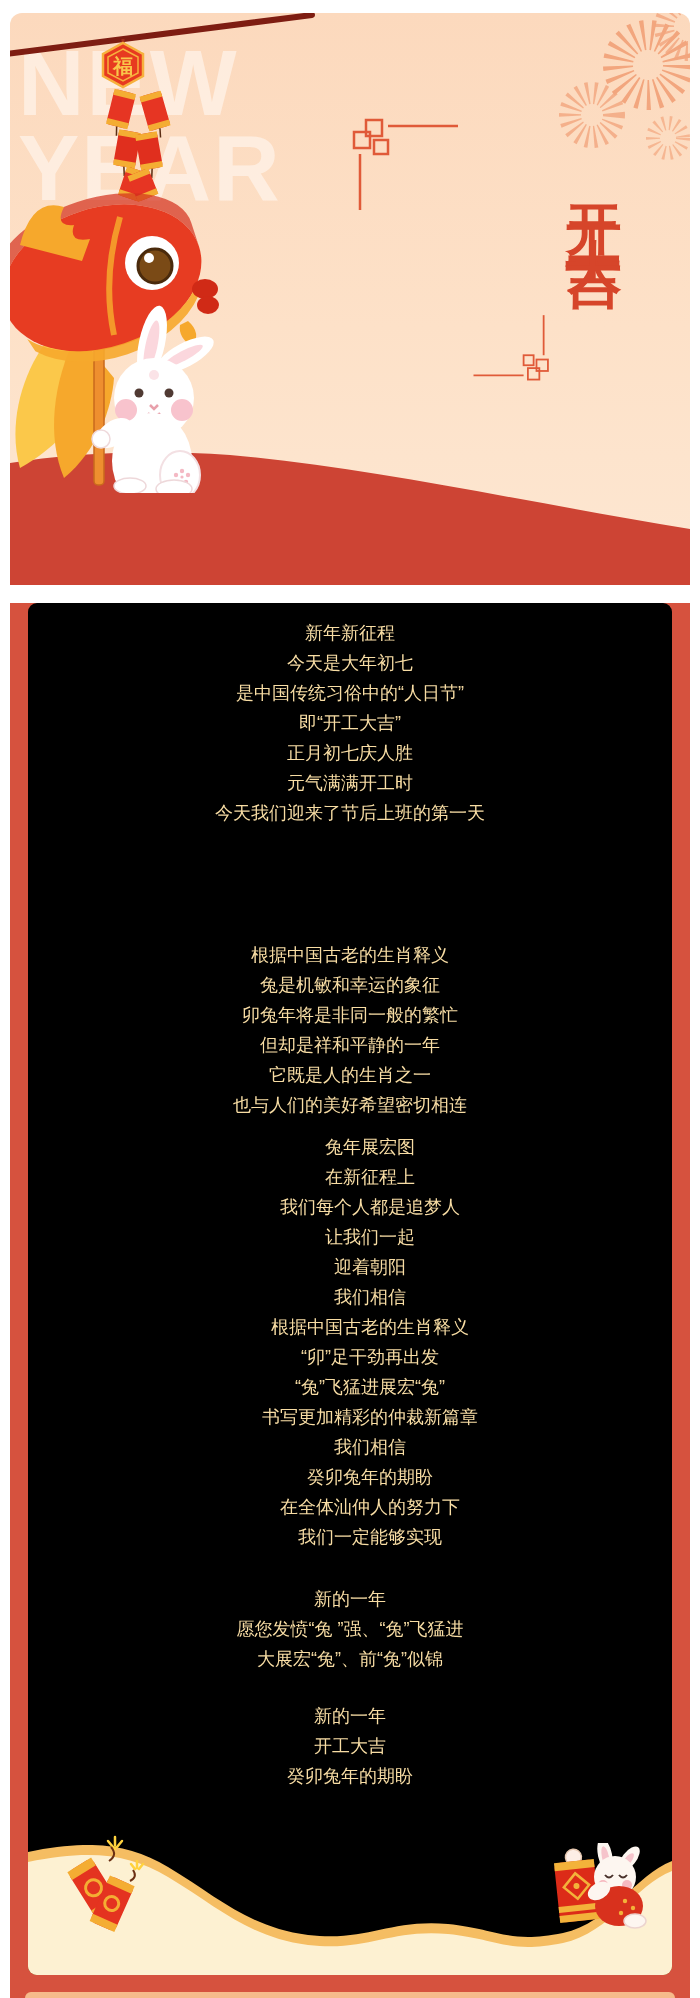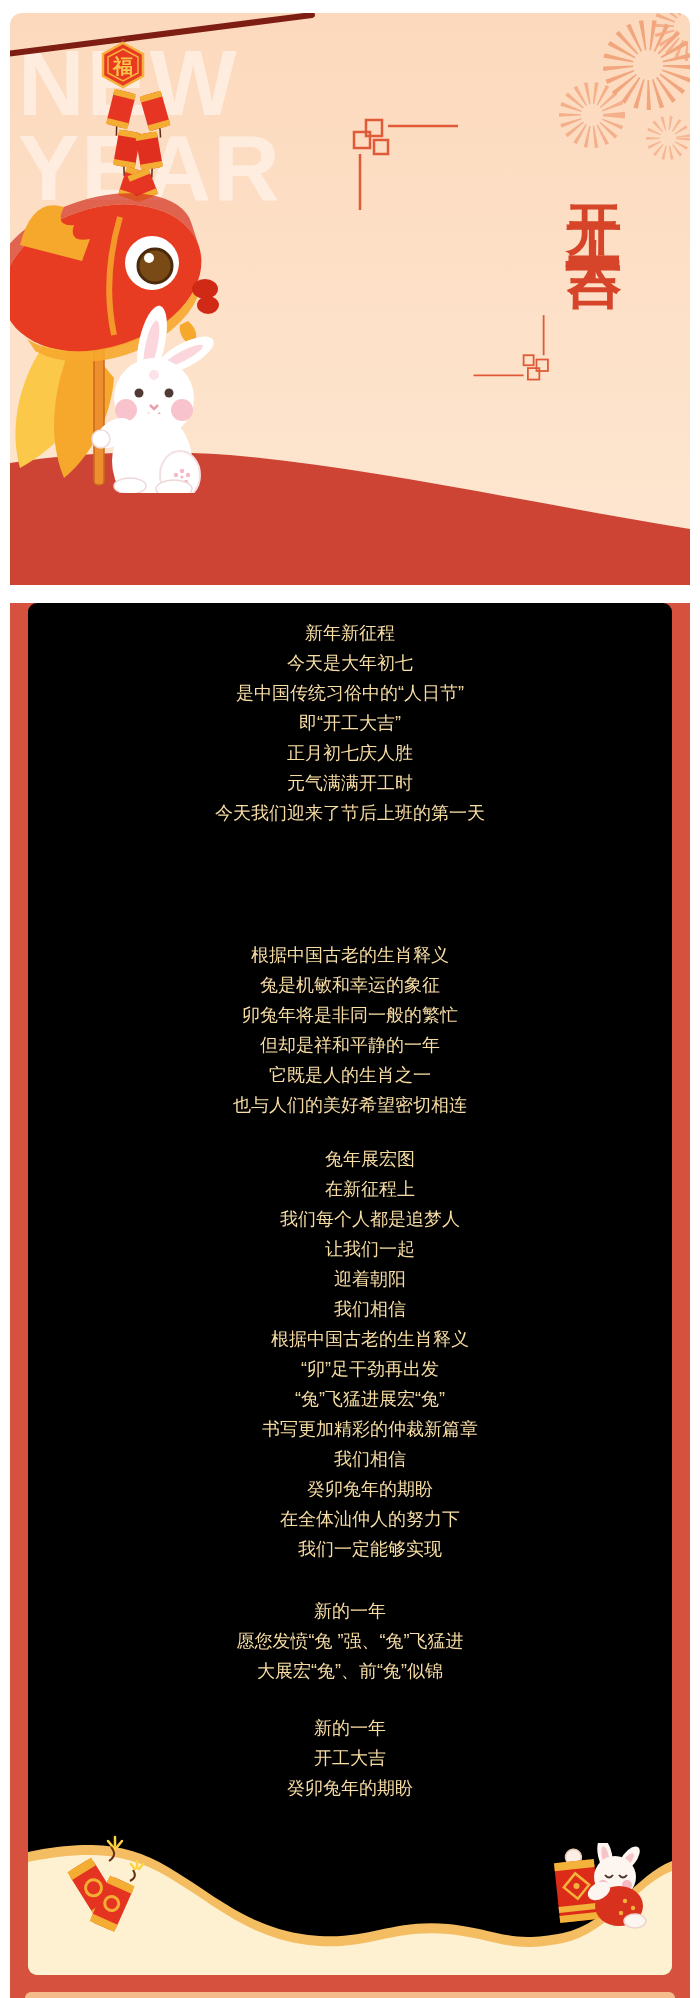--- a/index.html
+++ b/index.html
@@ -24,21 +24,21 @@
   .string-art { position:absolute; left:0; top:0; z-index:3; }
   .mascot { position:absolute; left:-8px; top:170px; z-index:4; }
 
   
   .body-red { position:relative; width:680px; height:1413px; background:#d6523e; }
   .card { position:relative; margin:18px 18px 0 18px; width:644px; height:1372px;
           background:#000000; border-radius:9px; overflow:hidden; }
   .card-text { padding-top:15px; }
   .line { height:30px; line-height:30px; text-align:center; font-size:18px; color:#f8dda4; }
   .sec-2 { margin-top:112px; }
-  .sec-3 { margin-top:24px;padding-left:40px; }
+  .sec-3 { margin-top:12px;padding-left:40px; }
   .sec-4 { margin-top:32px; }
   .sec-5 { margin-top:27px; }
   .card-deco { position:absolute; left:0; bottom:0; width:644px; height:130px; }
   .wave { position:absolute; left:0; bottom:0; width:644px; height:130px; }
   .deco-firecrackers { position:absolute; left:25px; top:-10px; }
   .deco-rabbit { position:absolute; right:20px; top:-2px; }
 
   .next-strip { position:relative; margin:17px 15px 0 15px; height:6px; border-radius:8px 8px 0 0; background:#f6bb8b; }
 </style>
 </head>

